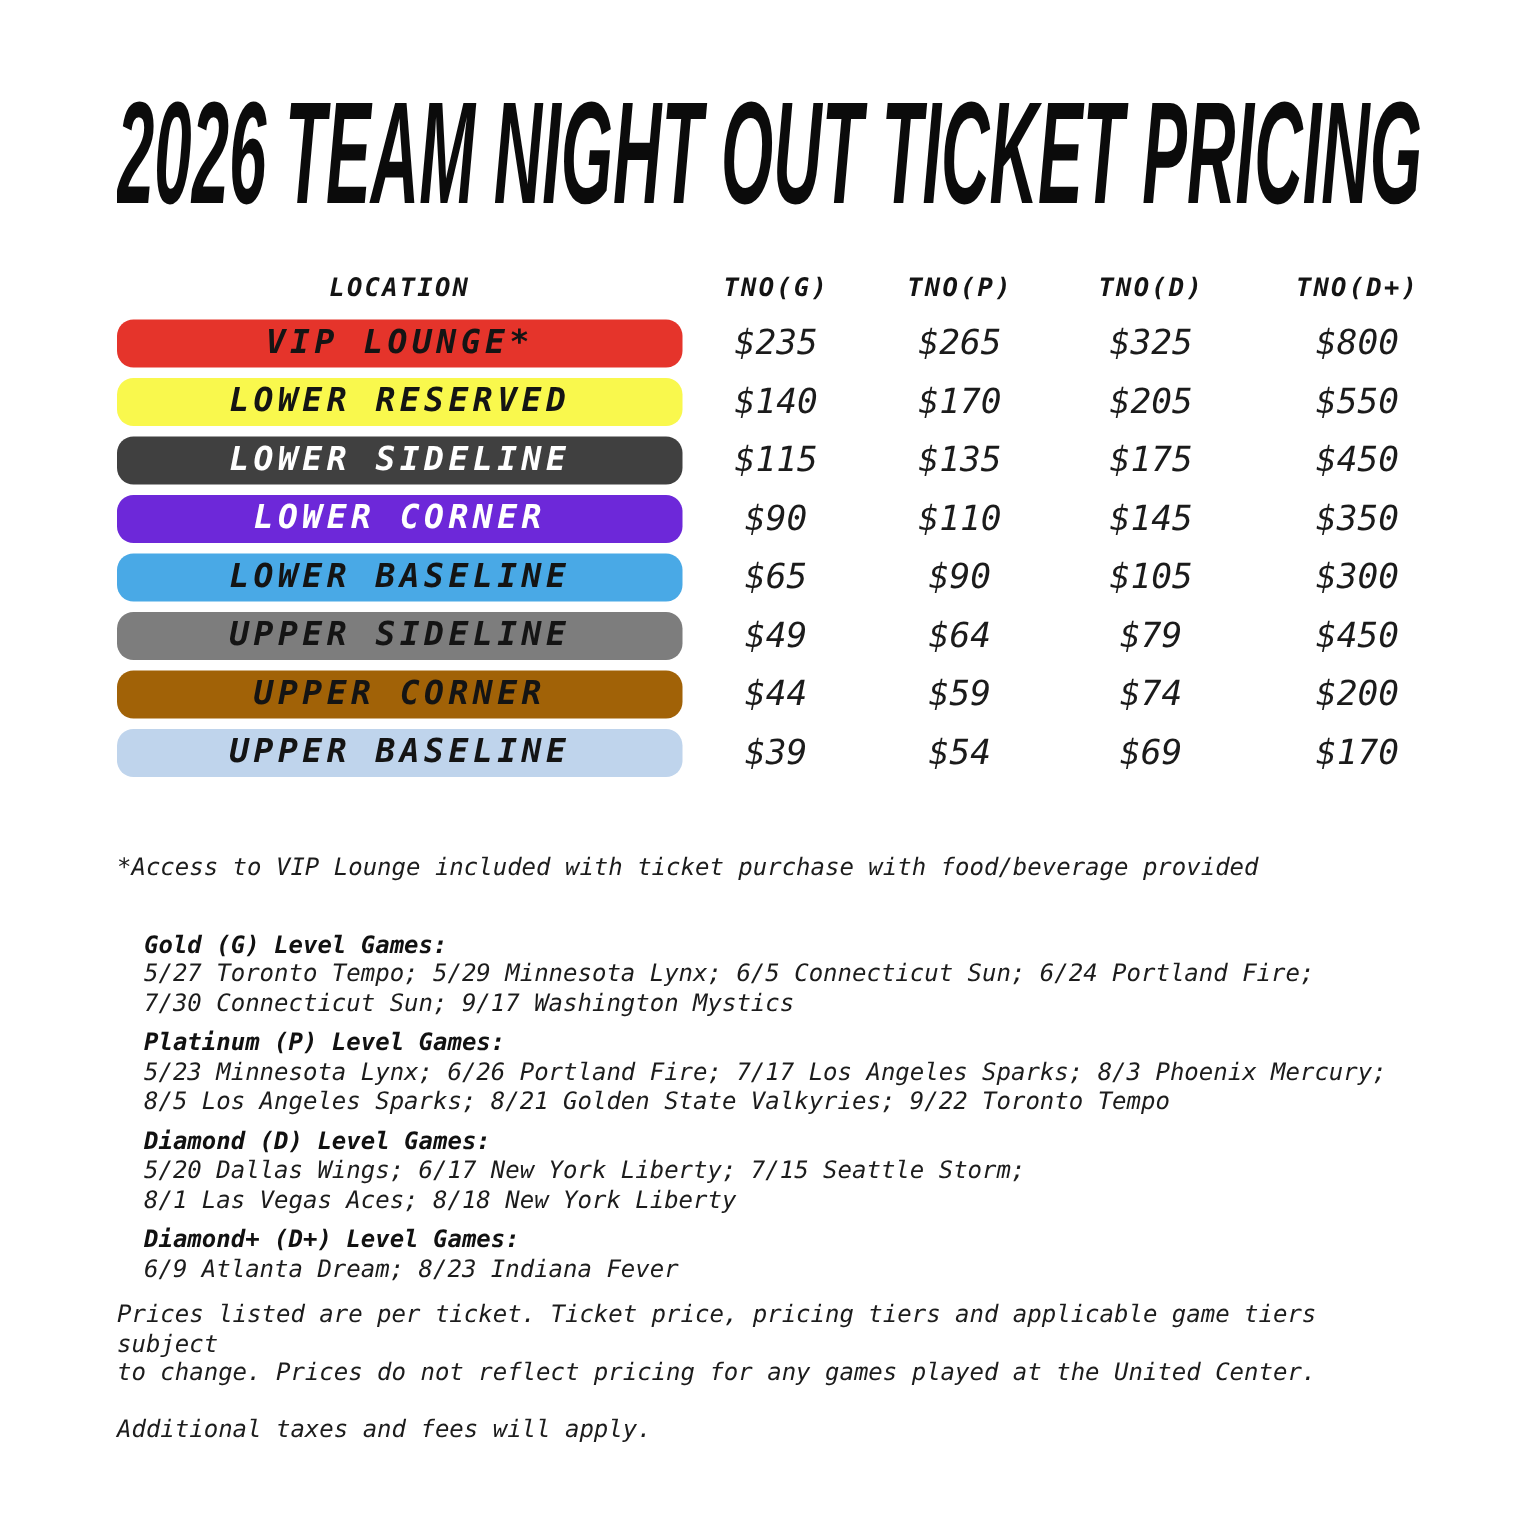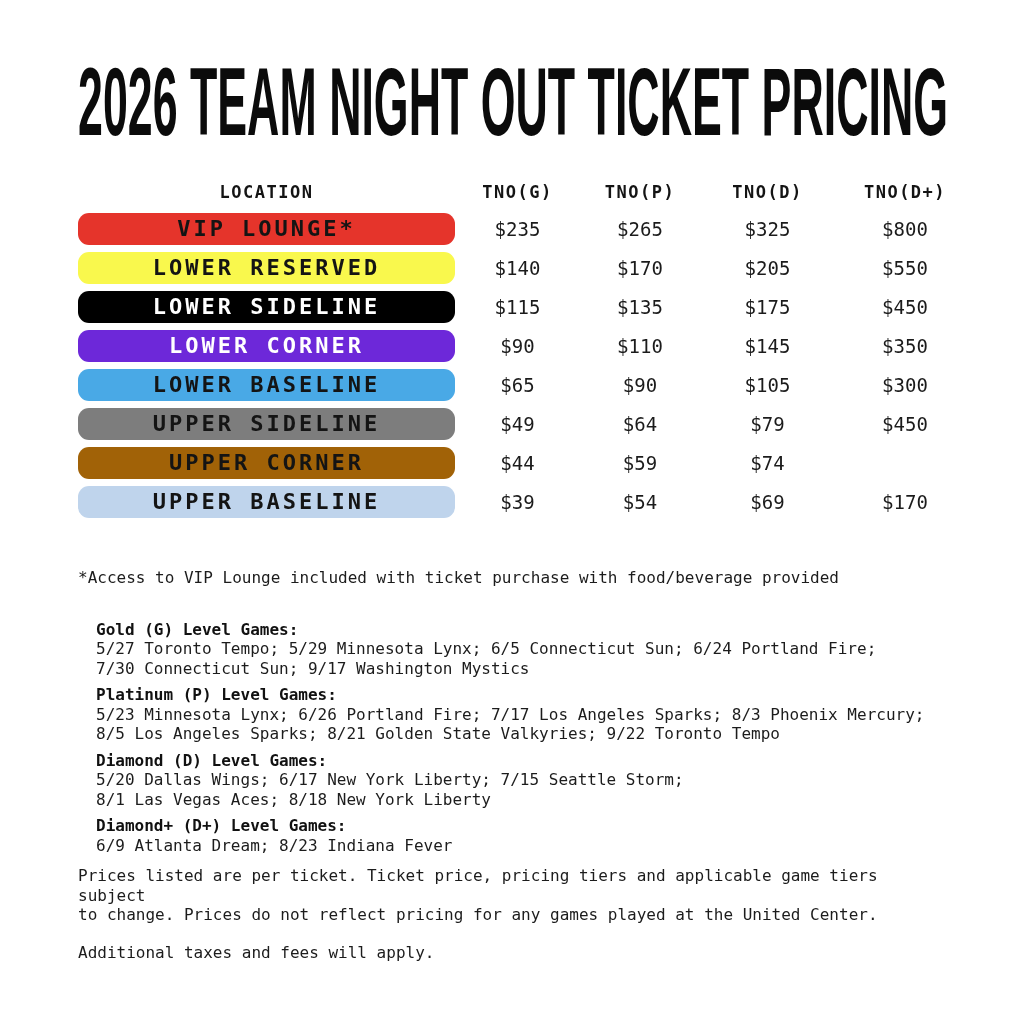--- a/index.html
+++ b/index.html
@@ -4,21 +4,21 @@
 <style>
   * { margin: 0; padding: 0; box-sizing: border-box; }
   html, body { background: #ffffff; }
   body {
     width: 1024px; height: 1024px;
     font-family: "DejaVu Sans Mono", "Liberation Mono", monospace;
     color: #1c1c1c;
     overflow: hidden;
   }
   .page { width: 1024px; height: 1024px; background: #ffffff; }
-  .content { padding: 0 80px 0 78px; }
+  .content { padding: 0 80px 0 78px; font-style: italic; }
 
   
   .title-svg { display: block; margin-top: 60px; }
 
   
   .pricing-table { margin-top: 40px; }
   .grid-row {
     display: grid;
     grid-template-columns: 377px 125px 120px 135px 140px;
     align-items: center;
@@ -41,21 +41,21 @@
   }
   .pill span {
     font-size: 22px;
     font-weight: bold;
     letter-spacing: 3px;
     line-height: 32px;
     white-space: nowrap;
   }
   .price-cell {
     text-align: center;
-    font-size: 19px;
+    font-size: 23px;
     line-height: 32px;
     color: #1b1b1b;
   }
 
   
   .footnote {
     margin-top: 50px;
     font-size: 16px;
     line-height: 19.5px;
     color: #1c1c1c;
@@ -122,21 +122,21 @@
         <div class="pill" style="background-color: rgb(249, 248, 77);">
           <span style="color: rgb(20, 20, 20);">LOWER RESERVED</span>
         </div>
         <div class="price-cell">$140</div>
         <div class="price-cell">$170</div>
         <div class="price-cell">$205</div>
         <div class="price-cell">$550</div>
       </div>
 
       <div class="grid-row body-row">
-        <div class="pill" style="background-color: #000000; align-items: center;">
+        <div class="pill" style="background-color: #404040; align-items: center;">
           <span style="color: rgb(255, 255, 255);">LOWER SIDELINE</span>
         </div>
         <div class="price-cell">$115</div>
         <div class="price-cell">$135</div>
         <div class="price-cell">$175</div>
         <div class="price-cell">$450</div>
       </div>
 
       <div class="grid-row body-row">
         <div class="pill" style="background-color: #6d28d9;">
@@ -168,20 +168,21 @@
         <div class="price-cell">$450</div>
       </div>
 
       <div class="grid-row body-row">
         <div class="pill" style="background-color: #a16207;">
           <span style="color: rgb(20, 20, 20);">UPPER CORNER</span>
         </div>
         <div class="price-cell">$44</div>
         <div class="price-cell">$59</div>
         <div class="price-cell">$74</div>
+        <div class="price-cell">$200</div>
       </div>
 
       <div class="grid-row body-row">
         <div class="pill" style="background-color: rgb(191, 212, 236);">
           <span style="color: rgb(20, 20, 20);">UPPER BASELINE</span>
         </div>
         <div class="price-cell">$39</div>
         <div class="price-cell">$54</div>
         <div class="price-cell">$69</div>
         <div class="price-cell">$170</div>

